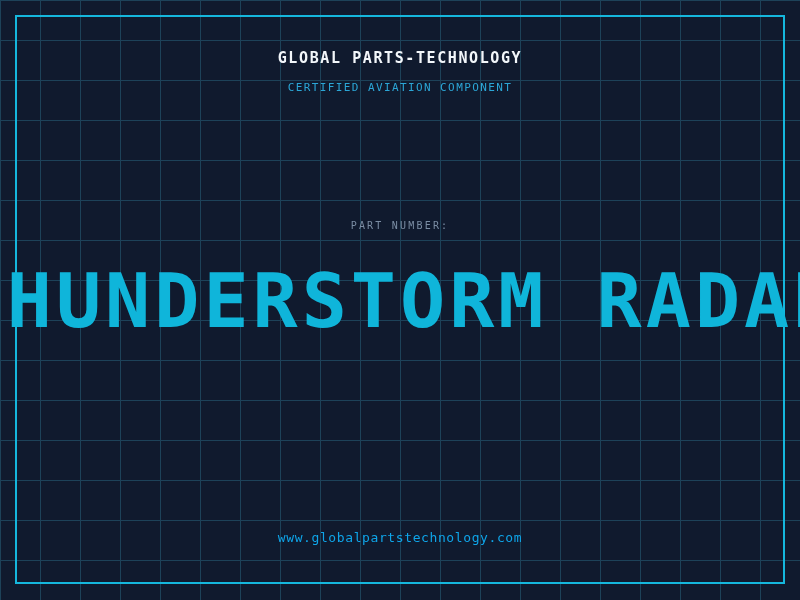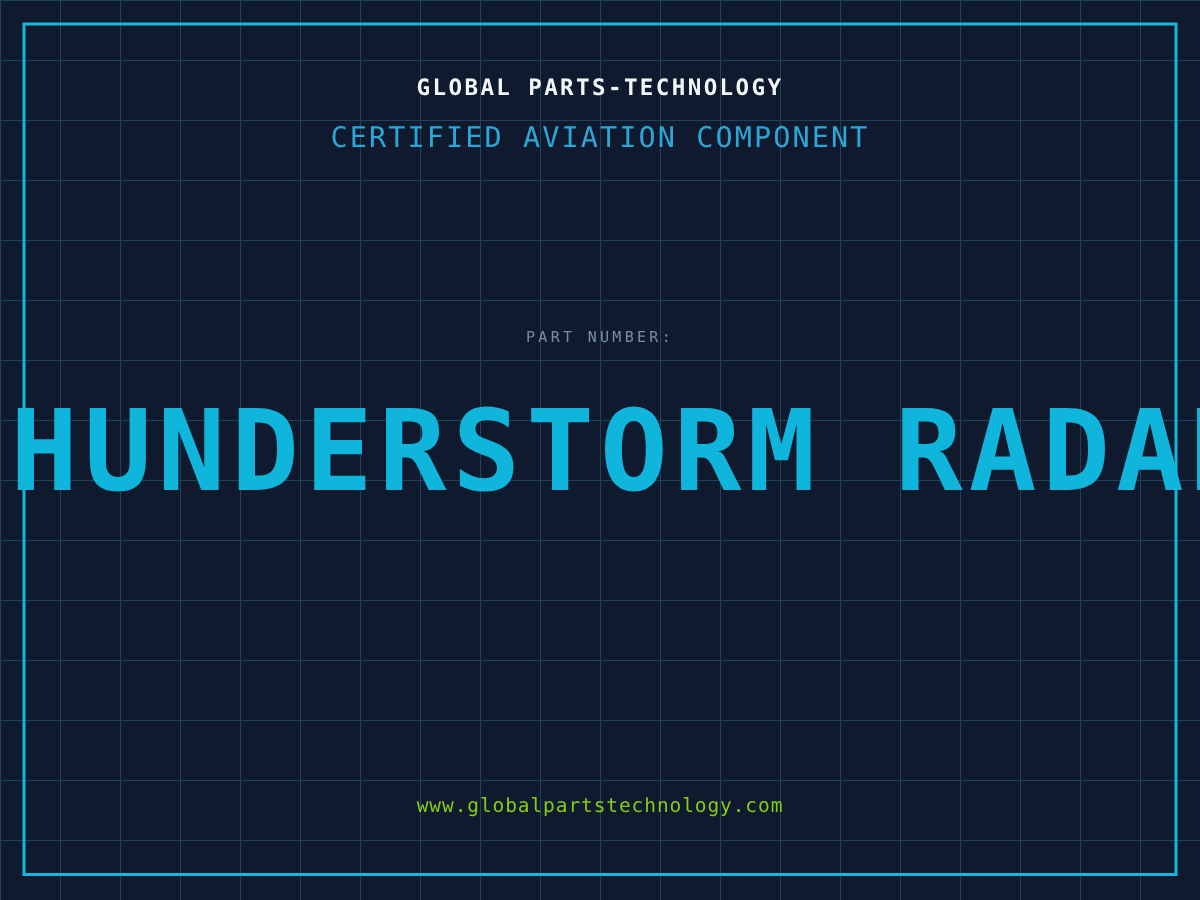--- a/index.html
+++ b/index.html
@@ -63,21 +63,21 @@
     top: 49px;
     color: #f2f6fa;
     font-size: 15px;
     font-weight: bold;
     letter-spacing: 1.6px;
   }
 
   #subtitle {
     top: 81px;
     color: #2ba6d6;
-    font-size: 19px;
+    font-size: 11px;
     letter-spacing: 1.4px;
     text-align: center;
   }
 
   #pn-label {
     top: 220px;
     color: #7b8da4;
     font-size: 10px;
     letter-spacing: 2.2px;
   }
@@ -102,21 +102,21 @@
     font-weight: bold;
     line-height: 1;
     letter-spacing: 4px;
     white-space: nowrap;
     -webkit-font-smoothing: none;
     text-rendering: geometricPrecision;
   }
 
   #url {
     top: 530px;
-    color: #84cc16;
+    color: #0ea5e9;
     font-size: 13px;
     letter-spacing: 0.6px;
   }
 </style>
 </head>
 <body>
 
 <div id="placard">
 
   <div id="grid"></div>

